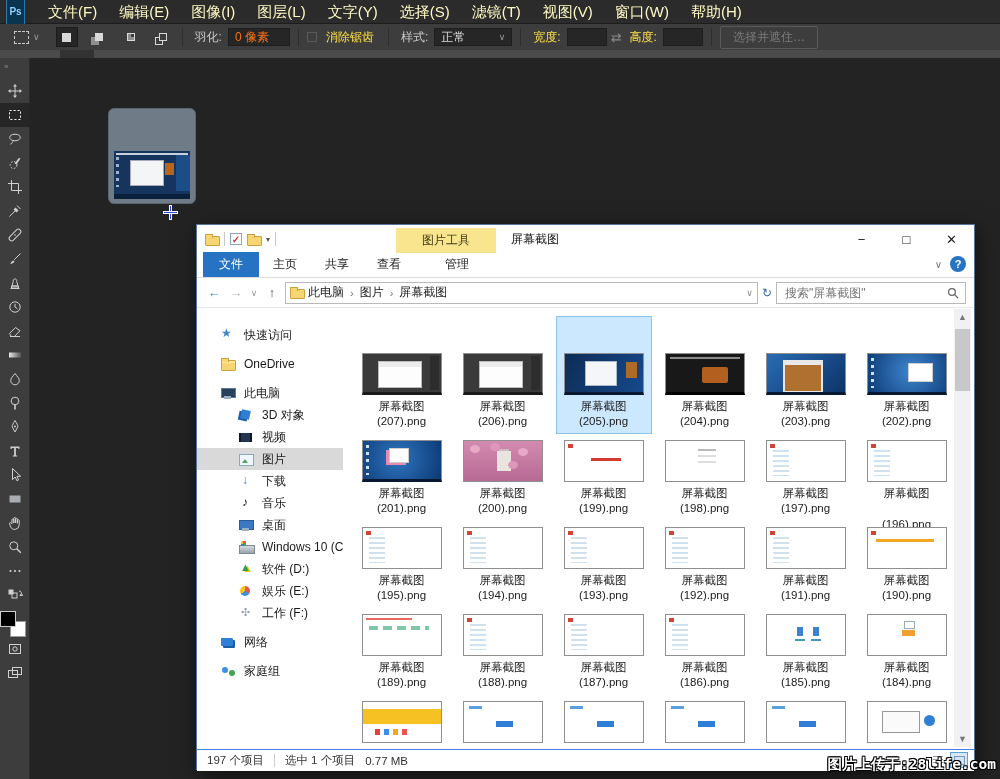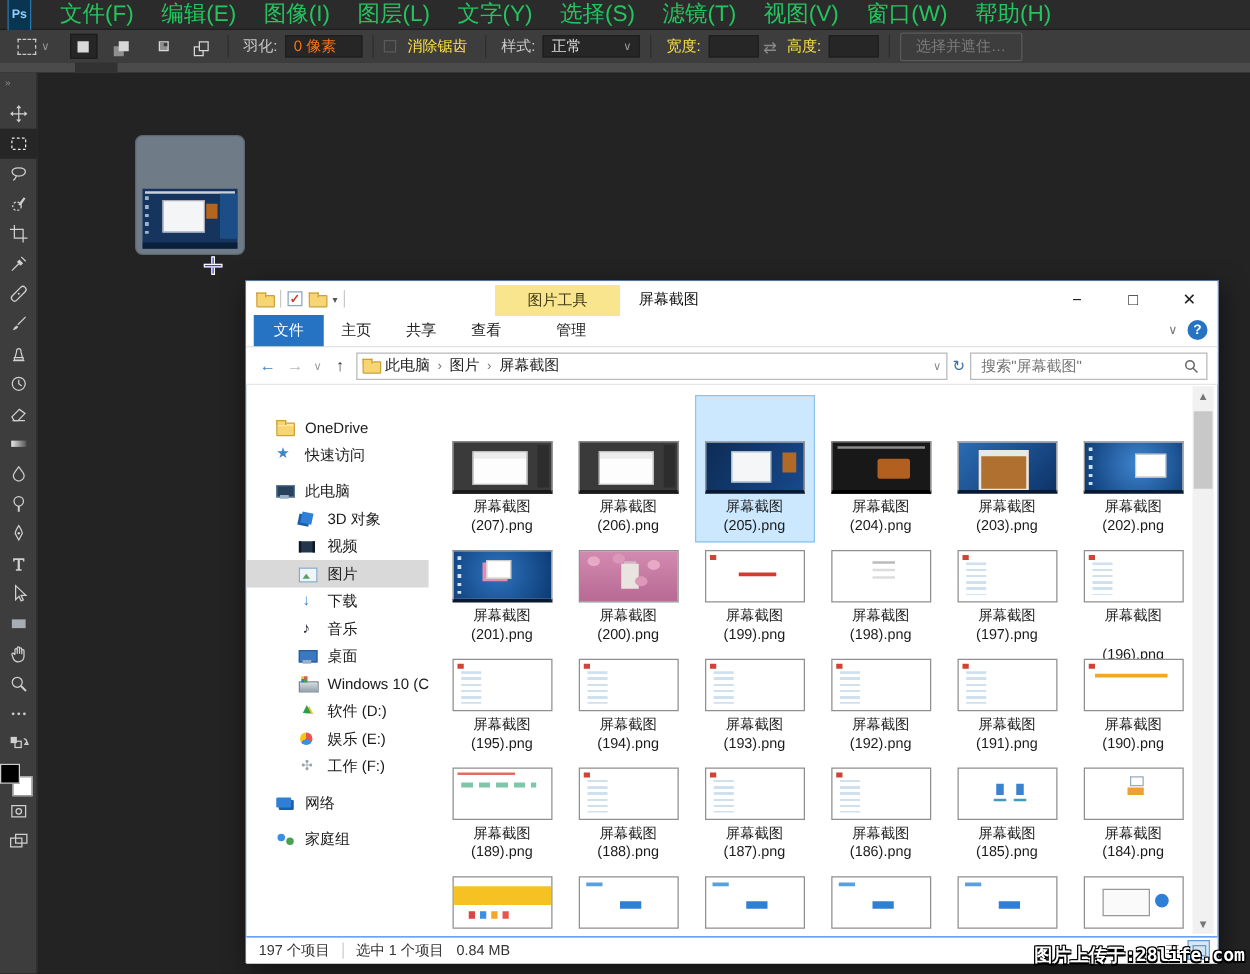--- a/index.html
+++ b/index.html
@@ -5,21 +5,21 @@
   html,body{margin:0;padding:0;background:#111;}
   *{box-sizing:border-box;}
   .screen{position:relative;width:1000px;height:779px;background:#242323;overflow:hidden;
           font-family:"Liberation Sans",sans-serif;-webkit-font-smoothing:antialiased;}
 
   
   .ps-menubar{position:absolute;left:0;top:0;width:1000px;height:24px;background:#2b2b2b;
               display:flex;align-items:center;padding-left:6px;border-bottom:1px solid #1d1d1d;}
   .ps-logo{width:19px;height:29px;background:#0a3550;border:1px solid #2a76a9;border-radius:2px;
            color:#8ed0ff;font-size:10px;font-weight:bold;display:flex;align-items:center;justify-content:center;margin-right:12px;}
-  .ps-menu-item{color:#22c55e;font-size:18px;padding:0 11px;line-height:23px;white-space:nowrap;cursor:default;}
+  .ps-menu-item{color:#fef9c3;font-size:15px;padding:0 11px;line-height:23px;white-space:nowrap;cursor:default;}
 
   .ps-optionsbar{position:absolute;left:0;top:24px;width:1000px;height:26px;background:#3d3d3d;
                  display:flex;align-items:center;color:#c9c9c9;font-size:12px;}
   .opt-sep{width:1px;height:18px;background:#2e2e2e;margin:0 8px;}
   .opt-preset{display:flex;align-items:center;gap:4px;margin-left:14px;color:#bbb;}
   .opt-dashedbox{width:15px;height:13px;border:1px dashed #c9c9c9;}
   .opt-caret{font-size:9px;color:#9a9a9a;}
   .opt-modes{display:flex;align-items:center;gap:10px;margin-left:16px;}
   .mode{width:22px;height:20px;display:flex;align-items:center;justify-content:center;position:relative;}
   .mode.sel{background:#262626;border:1px solid #1c1c1c;}
@@ -498,27 +498,27 @@
         <input placeholder="搜索&quot;屏幕截图&quot;" style="">
         <svg class="mag" width="12" height="12" viewBox="0 0 12 12">
           <circle cx="5" cy="5" r="3.4" fill="none" stroke="#666" stroke-width="1.2"></circle>
           <path d="M7.6 7.6L11 11" stroke="#666" stroke-width="1.2"></path>
         </svg>
       </div>
     </div>
 
     <div class="x-body">
       <div id="sidebar" class="sidebar">
+          <div class="sb-item lvl0">
+            <span class="ic ic-star"></span>
+            <span>快速访问</span>
+          </div>
           <div class="sb-item lvl0 gap">
             <span class="ic ic-folder"></span>
             <span>OneDrive</span>
-          </div>
-          <div class="sb-item lvl0">
-            <span class="ic ic-star"></span>
-            <span>快速访问</span>
           </div>
           <div class="sb-item lvl0 gap">
             <span class="ic ic-computer"></span>
             <span>此电脑</span>
           </div>
           <div class="sb-item lvl1">
             <span class="ic ic-cube"></span>
             <span>3D 对象</span>
           </div>
           <div class="sb-item lvl1">
@@ -723,21 +723,21 @@
     <div class="x-scrollbar">
       <div class="sb-arrow up">▲</div>
       <div class="sb-thumb"></div>
       <div class="sb-arrow down">▼</div>
     </div>
 
     <div class="x-statusbar">
       <span>197 个项目</span>
       <span class="st-sep"></span>
       <span>选中 1 个项目</span>
-      <span>0.84 MB</span>
+      <span>0.77 MB</span>
       <div class="view-btns">
         <span class="vb">
             <span class="vb-list"></span>
           </span>
         <span class="vb active">
             <span class="vb-thumbs"></span>
           </span>
       </div>
     </div>
   </div>

